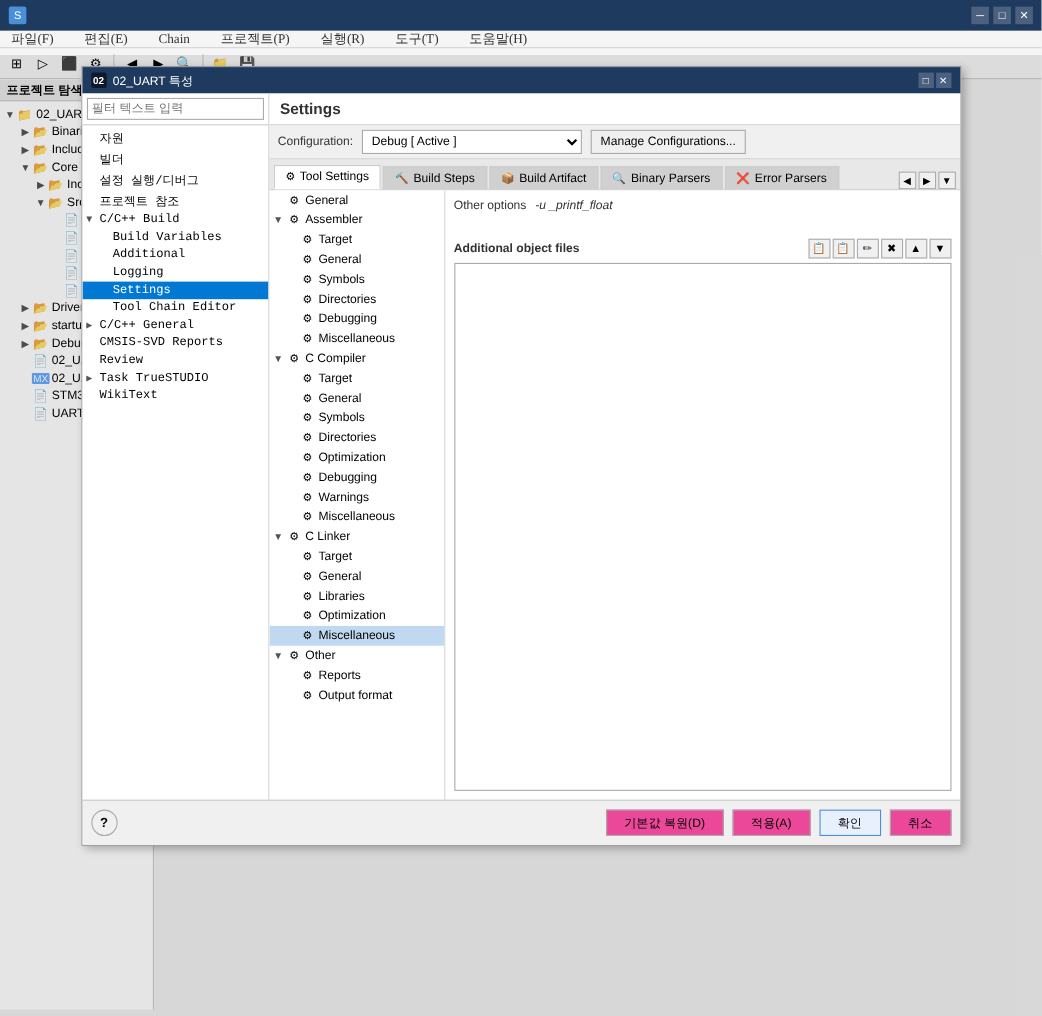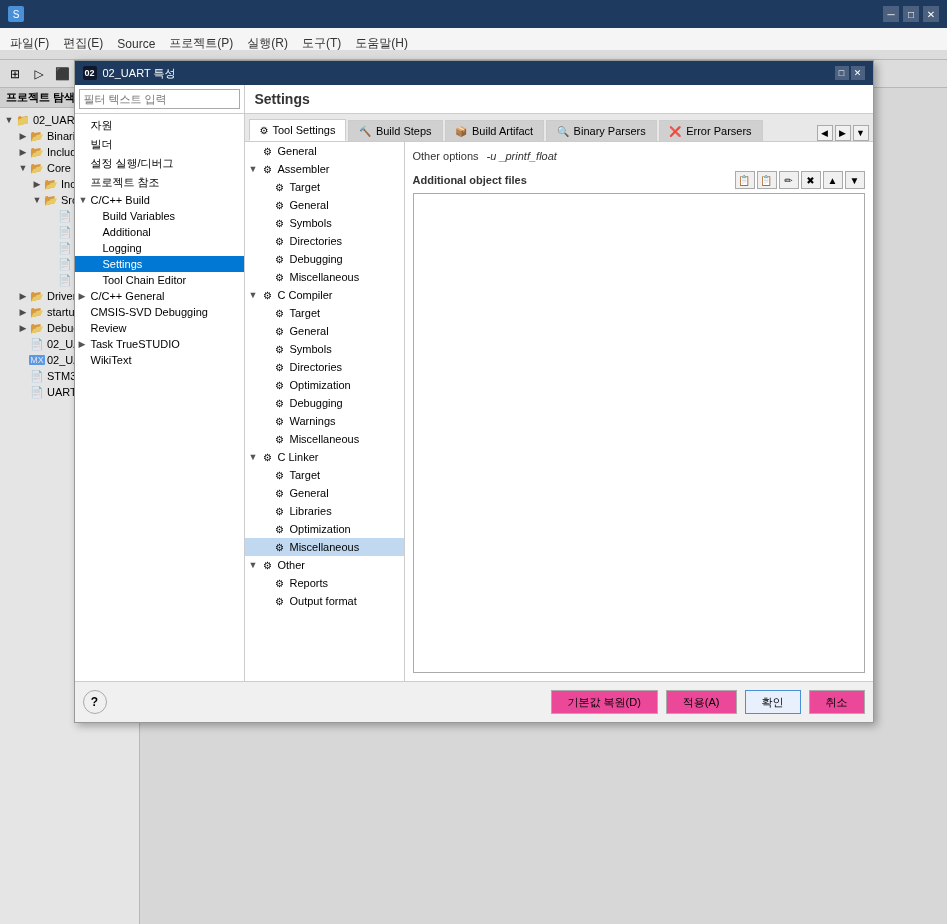--- a/index.html
+++ b/index.html
@@ -18,25 +18,26 @@
     .title-bar-left { display: flex; align-items: center; gap: 6px; }
     .title-bar-icon { width: 16px; height: 16px; background: #4a90d9; border-radius: 2px; font-size: 10px; color: white; display: flex; align-items: center; justify-content: center; }
     .title-bar-text { font-size: 11px; }
     .title-bar-controls { display: flex; gap: 4px; }
     .title-btn { width: 16px; height: 16px; background: rgba(255,255,255,0.2); border: none; color: white; font-size: 10px; cursor: pointer; display: flex; align-items: center; justify-content: center; }
 
     
     .menu-bar {
       background: #f5f5f5;
       border-bottom: 1px solid #ccc;
-      height: 32px;
+      height: 16px;
       display: flex;
       align-items: center;
       padding: 0 4px;
-      gap: 2px;
+      gap: 16px;
+      font-family: Liberation Serif, serif;
     }
     .menu-item { padding: 2px 6px; font-size: 12px; cursor: pointer; color: #333; }
 
     
     .toolbar {
       background: #f5f5f5;
       border-bottom: 1px solid #ccc;
       height: 28px;
       display: flex;
       align-items: center;
@@ -146,20 +147,21 @@
       font-size: 11px;
     }
     .dialog-nav-tree { flex: 1; overflow: auto; padding: 2px 0; }
     .nav-item {
       display: flex;
       align-items: center;
       padding: 2px 4px;
       cursor: pointer;
       font-size: 11px;
       white-space: nowrap;
+      font-family: Liberation Mono, monospace;
     }
     .nav-item.selected { background: #0078d4; color: white; }
     .nav-indent { display: inline-block; }
     .nav-arrow { width: 12px; display: inline-block; font-size: 9px; color: #555; }
     .nav-label { font-size: 11px; }
 
     
     .dialog-content {
       flex: 1;
       display: flex;
@@ -256,21 +258,21 @@
     .settings-content {
       flex: 1;
       display: flex;
       flex-direction: column;
       padding: 8px;
       background: white;
     }
     .settings-option-row {
       display: flex;
       align-items: center;
-      margin-bottom: 9px;
+      margin-bottom: 24px;
       gap: 8px;
     }
     .settings-option-label { font-size: 11px; color: #333; }
     .settings-option-value { font-size: 11px; color: #333; font-style: italic; }
     .settings-list-header {
       font-size: 11px;
       font-weight: bold;
       margin-bottom: 4px;
       color: #333;
       display: flex;
@@ -344,21 +346,21 @@
   <div class="title-bar-controls">
     <button class="title-btn">─</button>
     <button class="title-btn">□</button>
     <button class="title-btn">✕</button>
   </div>
 </div>
 
 <div class="menu-bar">
   <span class="menu-item">파일(F)</span>
   <span class="menu-item">편집(E)</span>
-  <span class="menu-item">Source</span>
+  <span class="menu-item">Chain</span>
   <span class="menu-item">프로젝트(P)</span>
   <span class="menu-item">실행(R)</span>
   <span class="menu-item">도구(T)</span>
   <span class="menu-item">도움말(H)</span>
 </div>
 
 <div class="toolbar">
   <button class="toolbar-btn">⊞</button>
   <button class="toolbar-btn">▷</button>
   <button class="toolbar-btn">⬛</button>
@@ -580,21 +582,21 @@
             </div>
 
             <div class="nav-item">
               <span class="nav-indent" style="width:0px;"></span>
               <span class="nav-arrow">▶</span>
               <span class="nav-label">C/C++ General</span>
             </div>
             <div class="nav-item">
               <span class="nav-indent" style="width:0px;"></span>
               <span class="nav-arrow"></span>
-              <span class="nav-label">CMSIS-SVD Debugging</span>
+              <span class="nav-label">CMSIS-SVD Reports</span>
             </div>
             <div class="nav-item">
               <span class="nav-indent" style="width:0px;"></span>
               <span class="nav-arrow"></span>
               <span class="nav-label">Review</span>
             </div>
 
             <div class="nav-item">
               <span class="nav-indent" style="width:0px;"></span>
               <span class="nav-arrow">▶</span>
@@ -607,20 +609,27 @@
             </div>
           </div>
         </div>
 
         <div class="dialog-content">
 
           <div class="settings-header">
             <span class="settings-title">Settings</span>
           </div>
 
+          <div class="config-bar">
+            <span class="config-label">Configuration:</span>
+            <select class="config-select">
+              <option>Debug  [ Active ]</option>
+            </select>
+            <button class="config-manage-btn">Manage Configurations...</button>
+          </div>
 
           <div class="tab-bar">
             <div class="tab active">
               <span class="tab-icon">⚙</span>
               <span>Tool Settings</span>
             </div>
             <div class="tab">
               <span class="tab-icon">🔨</span>
               <span>Build Steps</span>
             </div>

